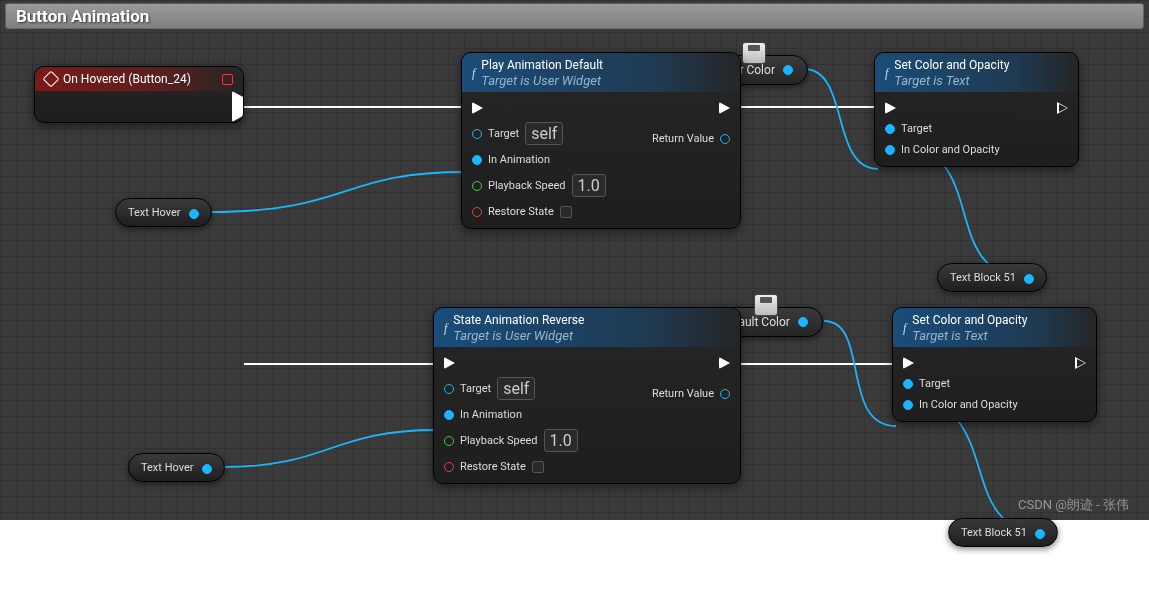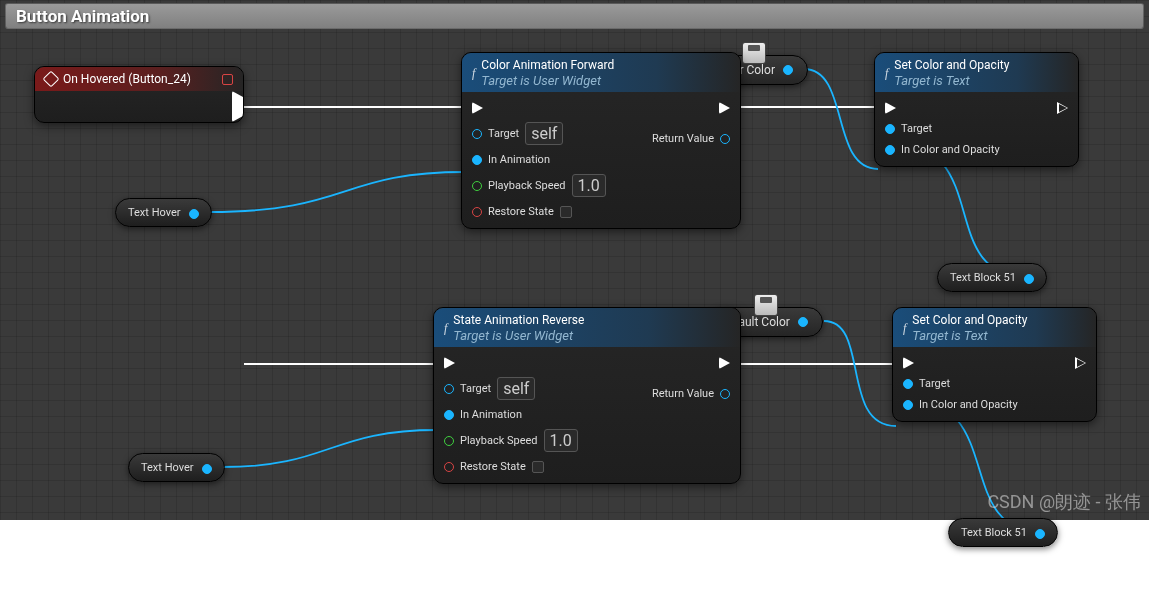--- a/index.html
+++ b/index.html
@@ -30,21 +30,21 @@
 .event-header{background:linear-gradient(90deg,#7a1a1a 0%,#5a1f1f 60%,#252525 100%);padding:5px 10px;font-size:12px;color:#fff;display:flex;align-items:center;justify-content:space-between;gap:6px}
 .event-header .l{display:flex;align-items:center;gap:6px}
 .event-ico{width:12px;height:12px;border:1.5px solid #fff;border-radius:2px;transform:rotate(45deg);flex-shrink:0}
 .delegate-pin{width:11px;height:11px;border:1.5px solid #d84444;border-radius:2px}
 .event-body{padding:6px 0;display:flex;justify-content:flex-end}
 .pill{position:absolute;background:linear-gradient(#3a3a3a,#1e1e1e);border:1px solid #000;border-radius:16px;box-shadow:0 2px 6px rgba(0,0,0,.5);padding:7px 12px;display:flex;align-items:flex-end;gap:8px;font-size:11px;color:#ddd}
 .pill .pin{margin:0}
 .param-pill{position:absolute;background:linear-gradient(#3a3a3a,#252525);border:1px solid #000;border-radius:16px;box-shadow:0 2px 6px rgba(0,0,0,.5);padding:7px 14px 7px 10px;display:flex;align-items:center;gap:8px;font-size:12px;color:#ddd}
 .param-floppy{position:absolute;width:24px;height:22px;background:linear-gradient(#eee,#bbb);border:1px solid #444;border-radius:3px;top:-14px;left:50%;transform:translateX(-50%)}
 .param-floppy::after{content:"";position:absolute;top:2px;left:5px;right:5px;height:6px;background:#555;border-radius:1px}
-.watermark{position:absolute;right:8px;bottom:6px;font-size:18px;color:rgba(210,210,210,.6)}
+.watermark{position:absolute;right:20px;bottom:6px;font-size:13px;color:rgba(210,210,210,.6)}
 </style>
 </head>
 <body>
 
 <div class="canvas">
   <div class="titlebar">
       <span>Button Animation</span>
     </div>
 
   <svg class="wires">
@@ -112,21 +112,21 @@
 
   <div class="param-pill" style="left:709px;top:307px">
     <span class="param-floppy"></span>
     <span>Default Color</span>
     <span class="pin blue fill"></span>
   </div>
 
   <div class="node" style="left:461px;top:52px;width:280px">
     <div class="node-header func">
       <span class="ico">f</span>
-      <div><span>Color Animation Forward</span><span class="sub">Target is User Widget</span></div>
+      <div><span>Play Animation Default</span><span class="sub">Target is User Widget</span></div>
     </div>
     <div class="node-body">
       <div class="row">
           <div class="in">
             <span class="pin exec"></span>
           </div>
           <div class="out">
             <span class="pin exec"></span>
           </div>
         </div>

